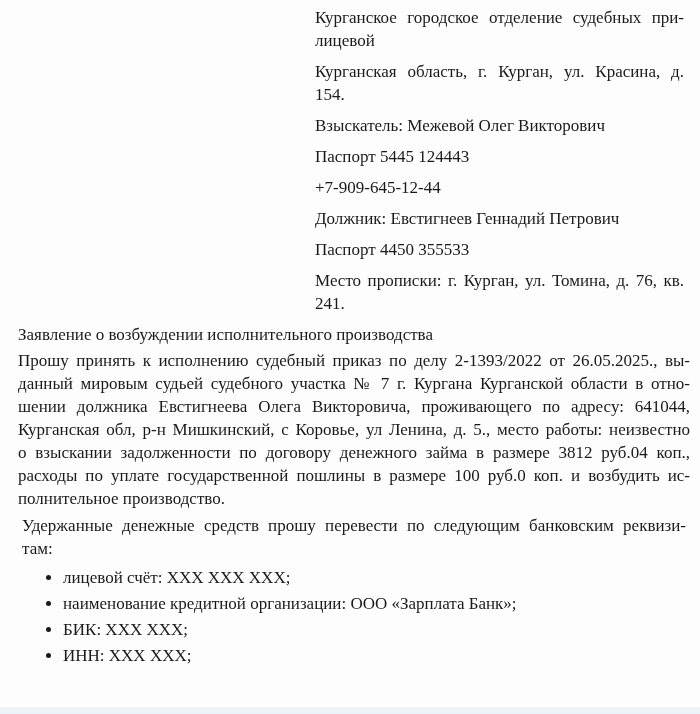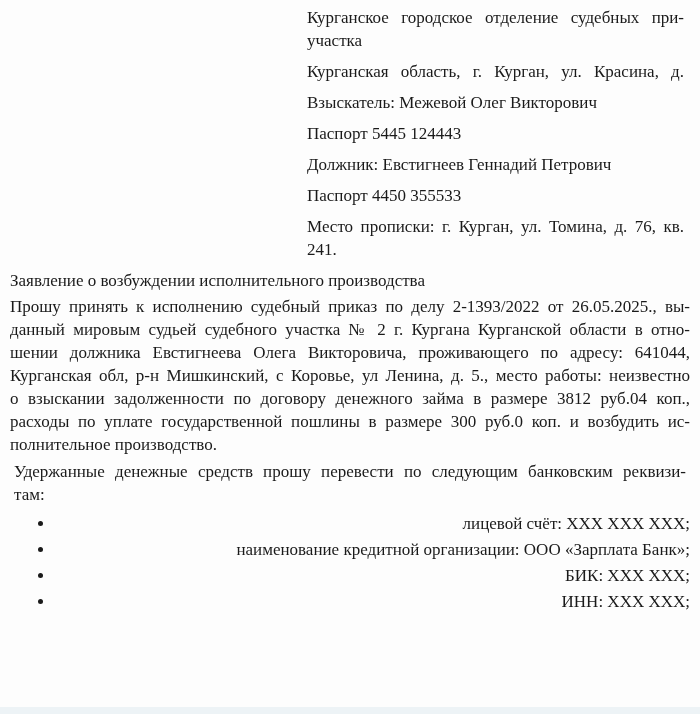--- a/index.html
+++ b/index.html
@@ -13,21 +13,21 @@
     font-family: "Liberation Serif", "DejaVu Serif", serif;
     font-size: 17px;
     line-height: 23px;
     color: #1a1a1a;
   }
   .page {
     position: relative;
     box-sizing: border-box;
     width: 700px;
     height: 714px;
-    padding: 6px 10px 0 10px;
+    padding: 6px 10px 0 18px;
     overflow: hidden;
     background: #fdfdfd;
   }
   .ln { display: block; }
   
   .jl {
     text-align: justify;
     text-align-last: justify;
   }
   .recipient {
@@ -42,21 +42,20 @@
   .p-transfer { margin: 4px; }
   ul.bank {
     list-style: none;
     margin: 6px 0 0 0;
     padding: 0 0 0 28px;
   }
   ul.bank li {
     position: relative;
     padding-left: 17px;
     margin: 0 0 3px 0;
-    text-align: right;
   }
   ul.bank li::before {
     content: "";
     position: absolute;
     left: 0;
     top: 9px;
     width: 5px;
     height: 5px;
     border-radius: 50%;
     background: #1a1a1a;
@@ -72,61 +71,65 @@
 </style>
 </head>
 <body>
 
 <div class="page">
 
   <div class="recipient">
 
     <p class="rpara">
       <span class="ln jl">Курганское городское отделение судебных при-</span>
-      <span class="ln">участка</span>
+      <span class="ln">лицевой</span>
     </p>
 
     <p class="rpara">
       <span class="ln jl">Курганская область, г. Курган, ул. Красина, д.</span>
+      <span class="ln">154.</span>
     </p>
 
     <p class="rpara">
       <span class="ln">Взыскатель: Межевой Олег Викторович</span>
     </p>
 
     <p class="rpara">
       <span class="ln">Паспорт 5445 124443</span>
     </p>
 
 
+    <p class="rpara">
+      <span class="ln">+7-909-645-12-44</span>
+    </p>
 
     <p class="rpara">
       <span class="ln">Должник: Евстигнеев Геннадий Петрович</span>
     </p>
 
     <p class="rpara">
       <span class="ln">Паспорт 4450 355533</span>
     </p>
 
     <p class="rpara">
       <span class="ln jl">Место прописки: г. Курган, ул. Томина, д. 76, кв.</span>
       <span class="ln">241.</span>
     </p>
 
   </div>
 
   <div class="title">Заявление о возбуждении исполнительного производства</div>
 
   <p class="p-request">
     <span class="ln jl">Прошу принять к исполнению судебный приказ по делу 2-1393/2022 от 26.05.2025., вы-</span>
-    <span class="ln jl">данный мировым судьей судебного участка № 2 г. Кургана Курганской области в отно-</span>
+    <span class="ln jl">данный мировым судьей судебного участка № 7 г. Кургана Курганской области в отно-</span>
     <span class="ln jl">шении должника Евстигнеева Олега Викторовича, проживающего по адресу: 641044,</span>
     <span class="ln jl">Курганская обл, р-н Мишкинский, с Коровье, ул Ленина, д. 5., место работы: неизвестно</span>
     <span class="ln jl">о взыскании задолженности по договору денежного займа в размере 3812 руб.04 коп.,</span>
-    <span class="ln jl">расходы по уплате государственной пошлины в размере 300 руб.0 коп. и возбудить ис-</span>
+    <span class="ln jl">расходы по уплате государственной пошлины в размере 100 руб.0 коп. и возбудить ис-</span>
     <span class="ln">полнительное производство.</span>
   </p>
 
   <p class="p-transfer">
     <span class="ln jl">Удержанные денежные средств прошу перевести по следующим банковским реквизи-</span>
     <span class="ln">там:</span>
   </p>
 
   <ul class="bank">
     <li>лицевой счёт: XXX XXX XXX;</li>

